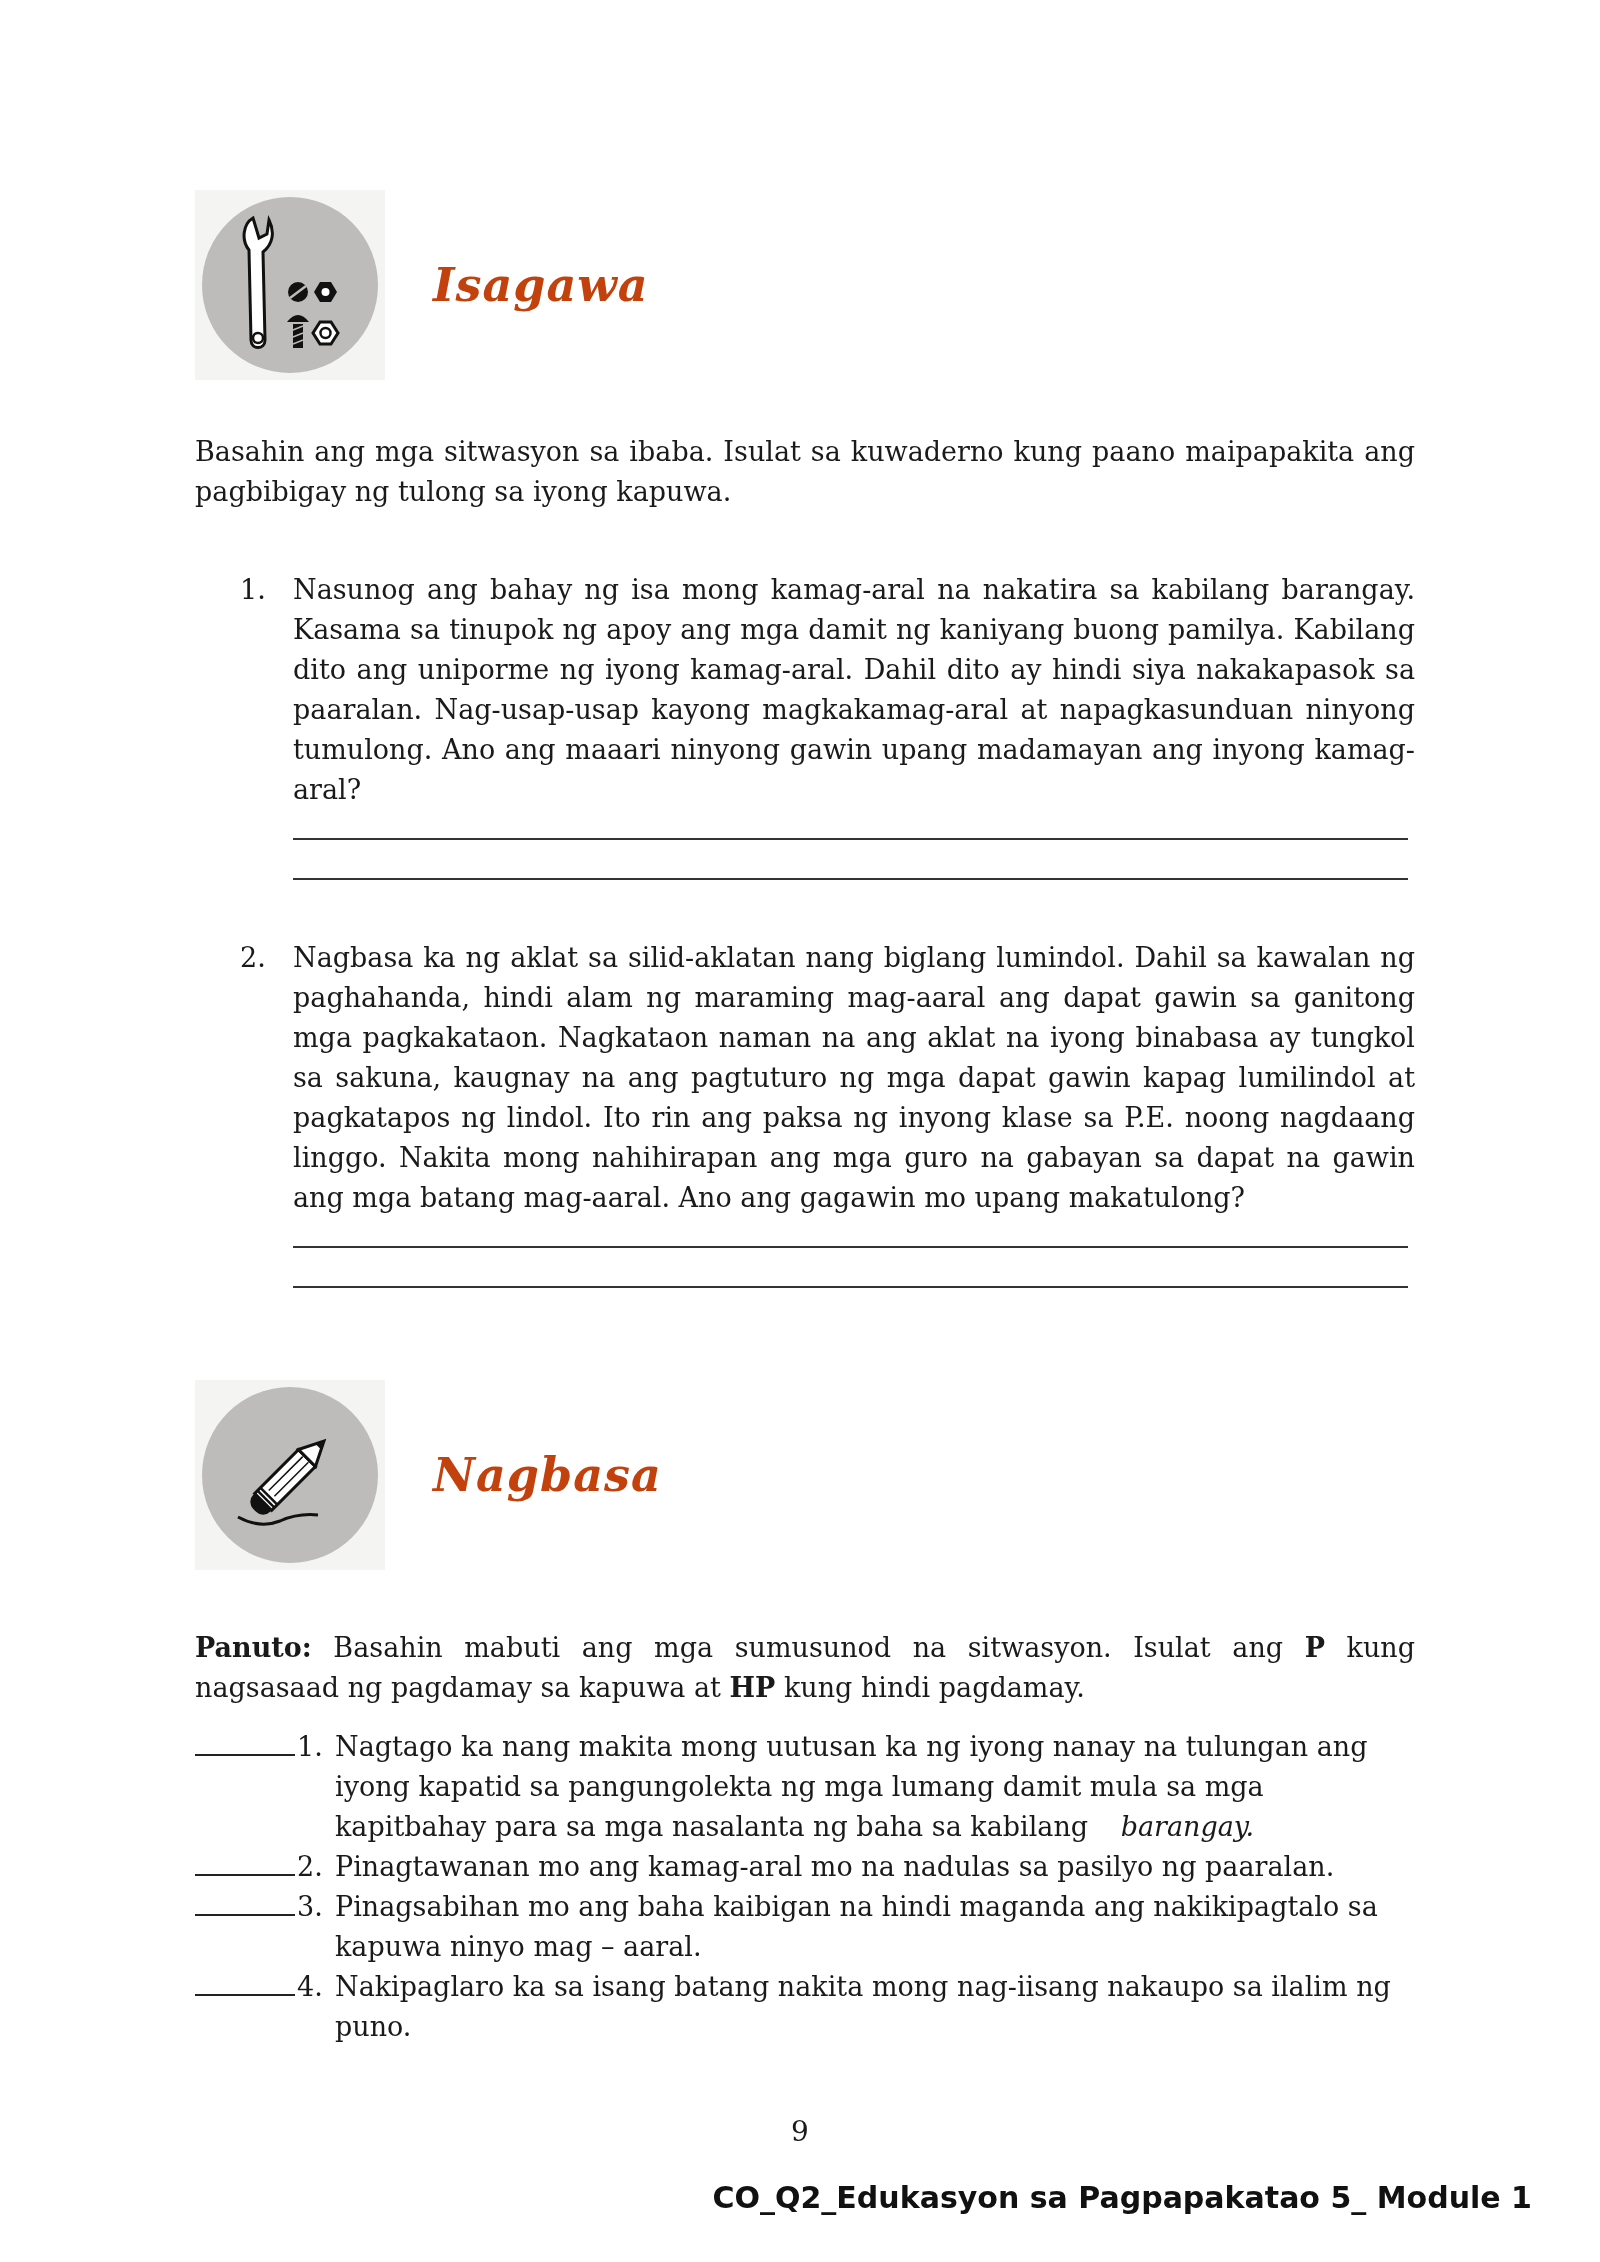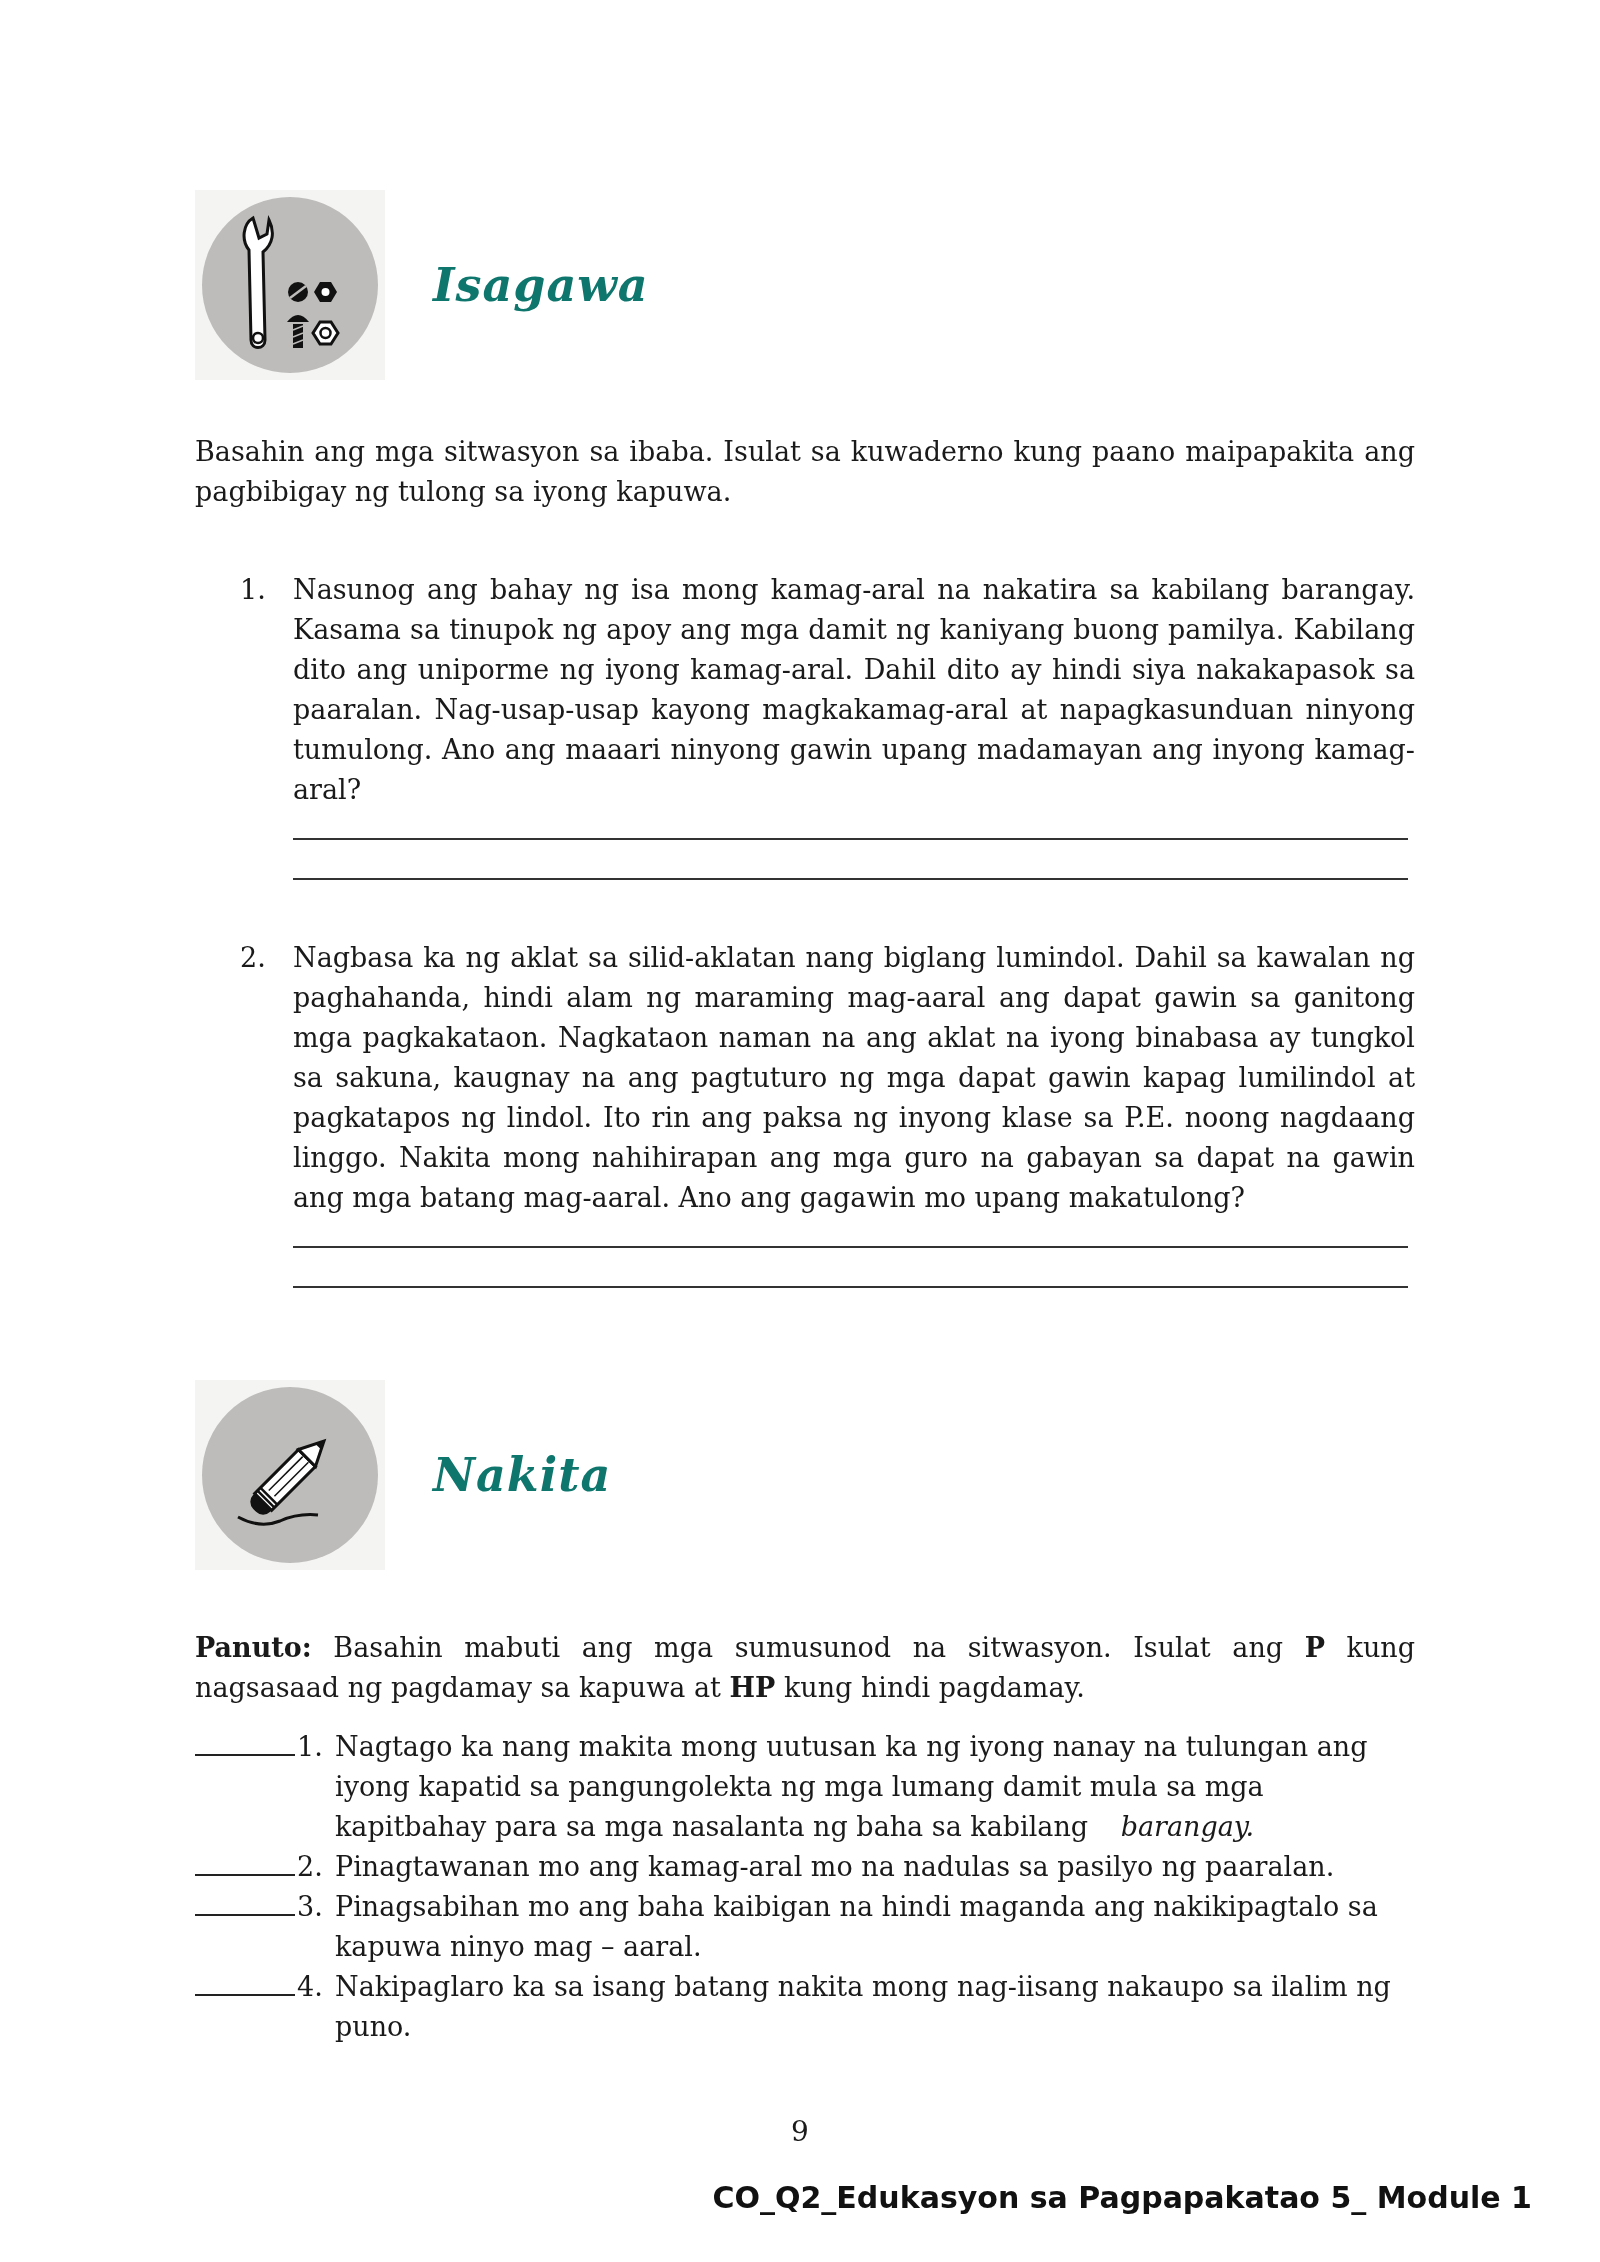--- a/index.html
+++ b/index.html
@@ -6,21 +6,21 @@
     body {
       width: 1600px; height: 2262px; position: relative; overflow: hidden;
       font-family: "DejaVu Serif", "Liberation Serif", serif;
       color: #1a1a1a;
     }
     .section-header { position: absolute; left: 195px; display: flex; align-items: center; }
     .icon-box { width: 190px; height: 190px; background: #f4f4f2; display: flex; align-items: center; justify-content: center; }
     .icon-circle { width: 176px; height: 176px; border-radius: 50%; background: #bdbcba; display: flex; align-items: center; justify-content: center; }
     .section-title {
       font-family: "DejaVu Serif", serif; font-weight: bold; font-style: italic;
-      font-size: 46px; color: #0f766e; margin-left: 48px; letter-spacing: 1px;
+      font-size: 46px; color: #c2410c; margin-left: 48px; letter-spacing: 1px;
     }
     .para {
       position: absolute; left: 195px; width: 1220px;
       font-size: 27px; line-height: 40px; text-align: justify;
     }
     .olist { position: absolute; left: 240px; width: 1175px; }
     .oitem { position: relative; padding-left: 53px; font-size: 27px; line-height: 40px; text-align: justify; }
     .oitem .num { position: absolute; left: 0; top: 0; }
     .answer-line { height: 0; border-top: 2px solid #333; margin-left: 53px; width: 1115px; }
     .tlist { position: absolute; left: 195px; width: 1220px; }
@@ -97,21 +97,21 @@
           <line x1="36" y1="58" x2="36" y2="82" stroke="#111" stroke-width="2.5"></line>
           <line x1="44" y1="66" x2="92" y2="66" stroke="#111" stroke-width="1.5"></line>
           <line x1="44" y1="74" x2="92" y2="74" stroke="#111" stroke-width="1.5"></line>
           <polygon points="94,58 118,70 94,82" fill="#fff" stroke="#111" stroke-width="3"></polygon>
           <polygon points="110,66 120,70 110,74" fill="#111"></polygon>
         </g>
         <path d="M18 112 Q40 124 60 116 Q78 108 98 110" fill="none" stroke="#111" stroke-width="3"></path>
       </svg>
     </div>
   </div>
-  <div class="section-title">Nakita</div>
+  <div class="section-title">Nagbasa</div>
 </div>
 
 <div class="para" style="top:1608px;margin-top:20px;">
   <b>Panuto:</b><span> Basahin mabuti ang mga sumusunod na sitwasyon. Isulat ang </span><b>P</b><span> kung nagsasaad ng pagdamay sa kapuwa at </span><b>HP</b><span> kung hindi pagdamay.</span>
 </div>
 
 <div class="tlist" style="top:1727px;">
   <div class="titem">
     <span class="blank"></span>
     <span class="tnum">1.</span>

